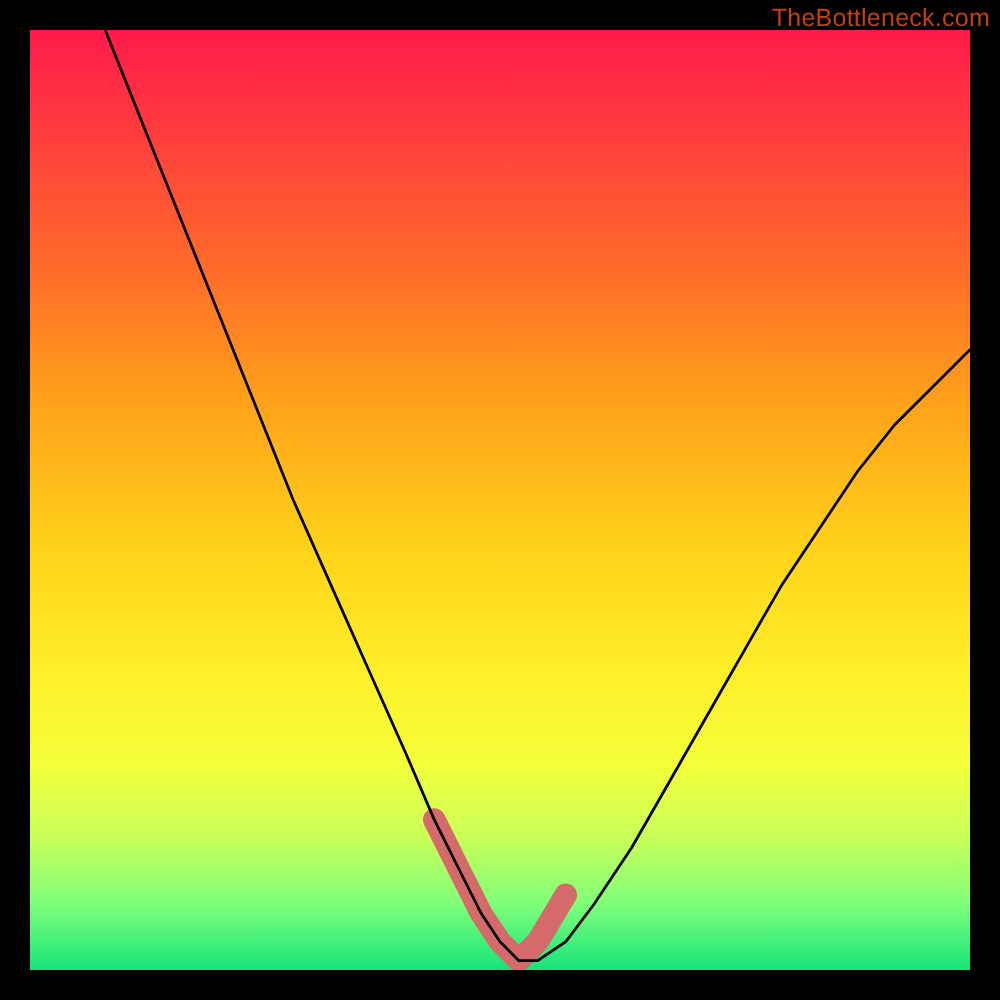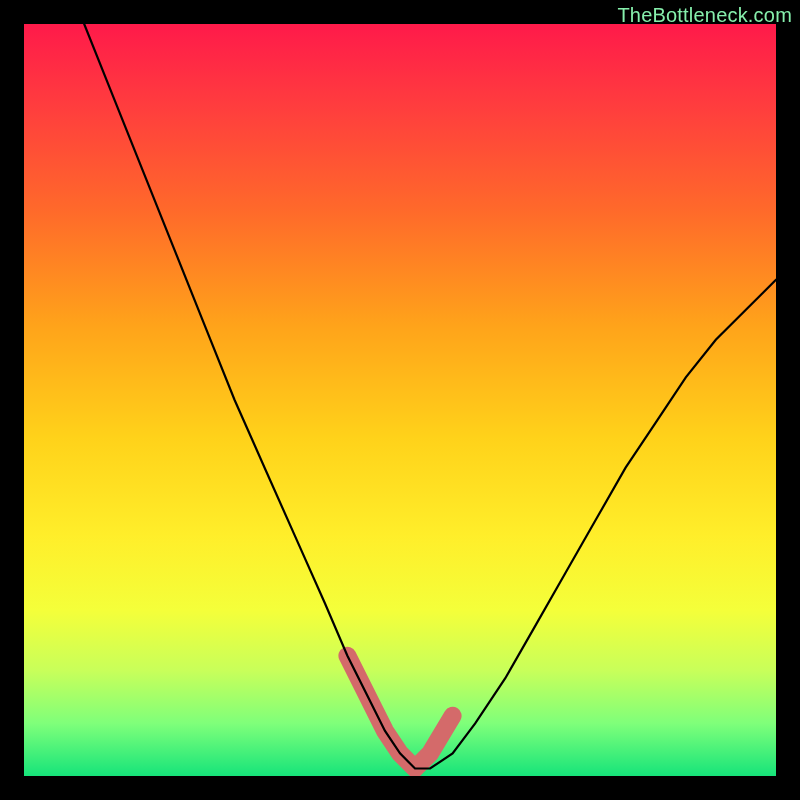--- a/index.html
+++ b/index.html
@@ -38,21 +38,21 @@
       #f4ff3a 78%,
       #c8ff5a 86%,
       #7fff7a 93%,
       #16e47a 100%
     );
   }
   .watermark {
     position: absolute;
     top: 4px;
     right: 8px;
-    color: #86efac;
+    color: #c2410c;
     font-size: 20px;
     font-weight: 500;
     letter-spacing: 0.2px;
     user-select: none;
   }
   svg.curve {
     position: absolute;
     inset: 0;
   }
   .curve-main {

